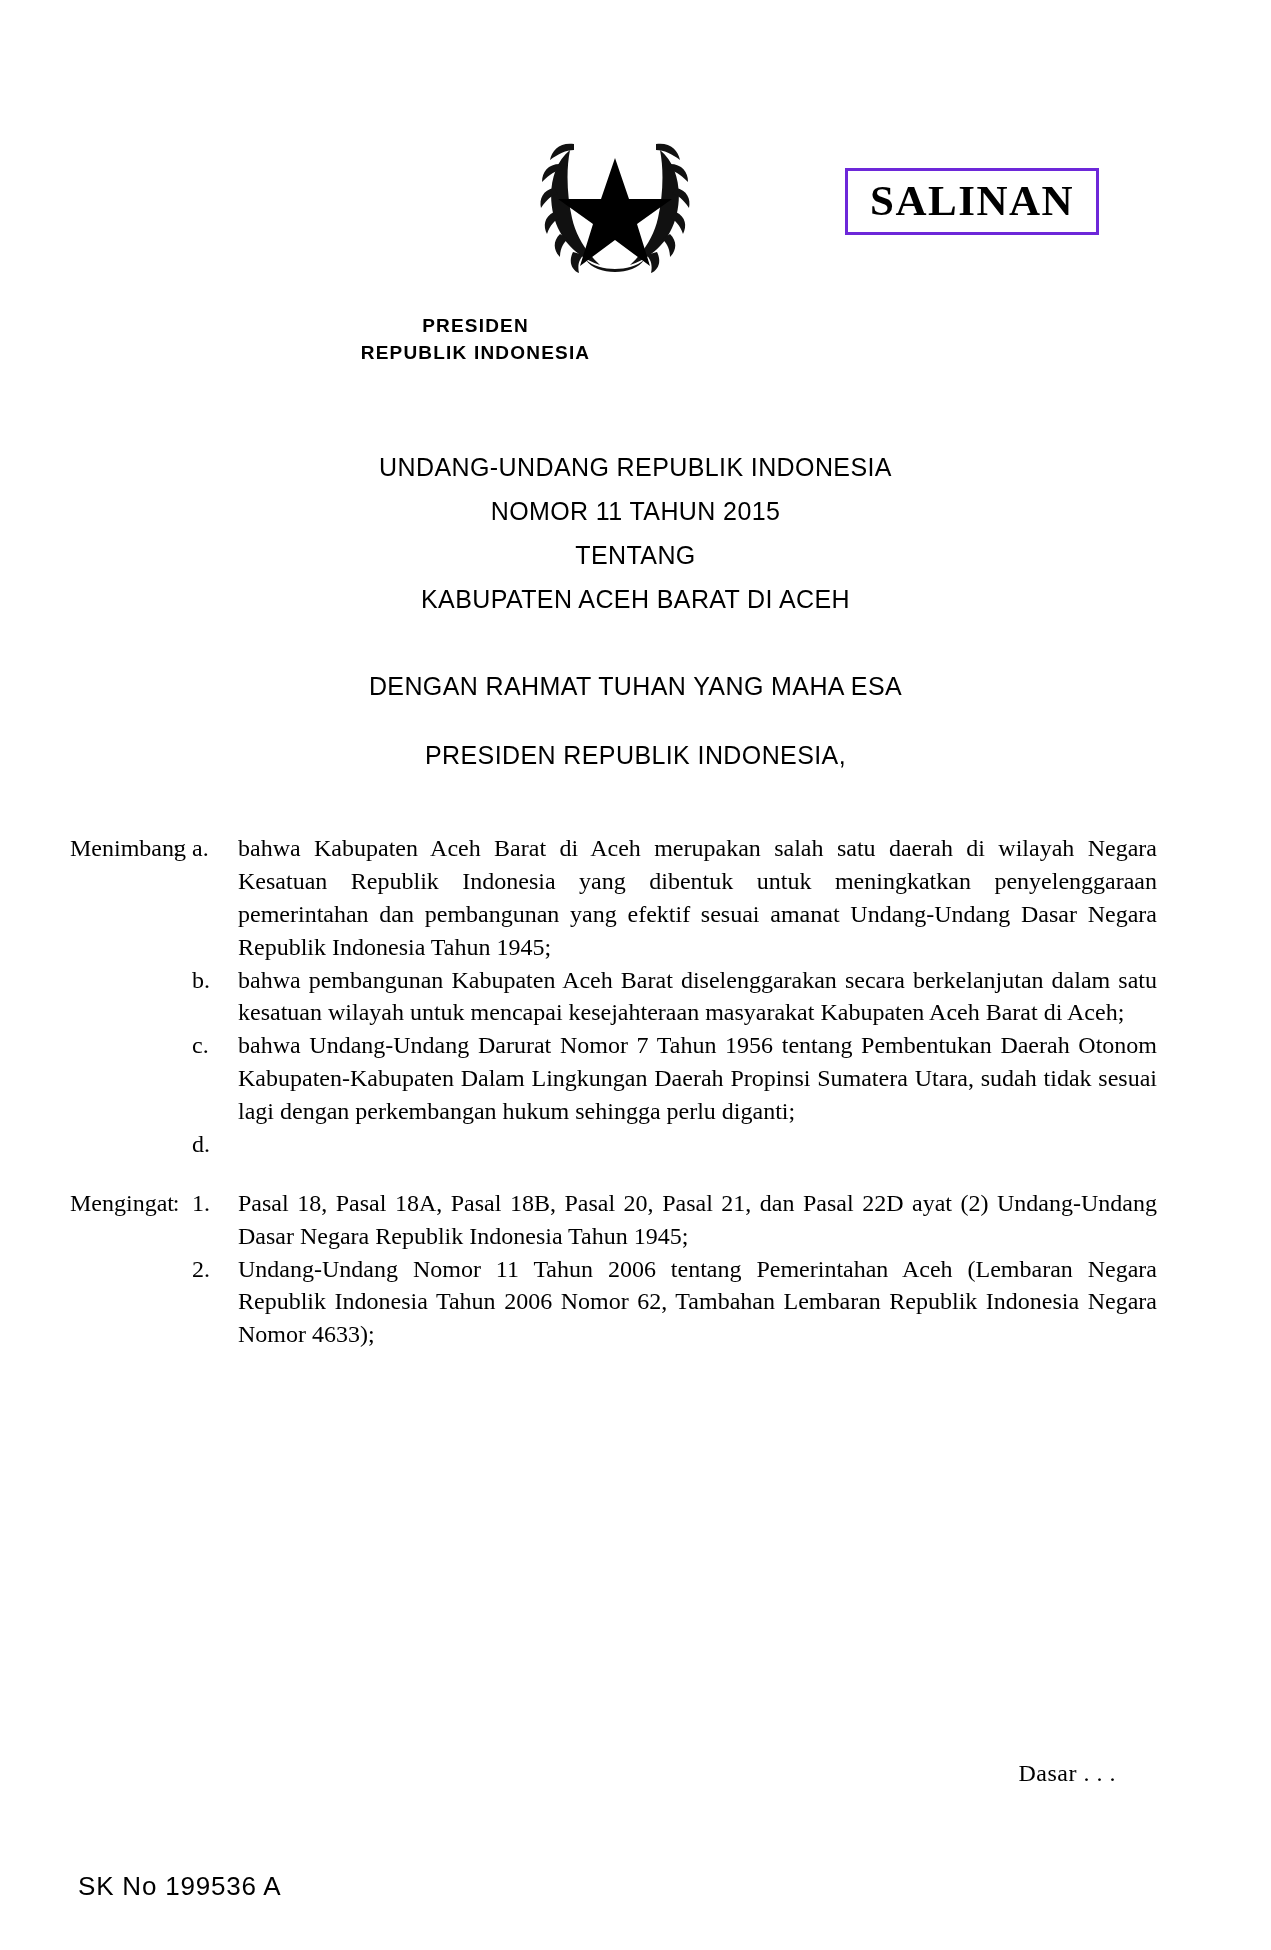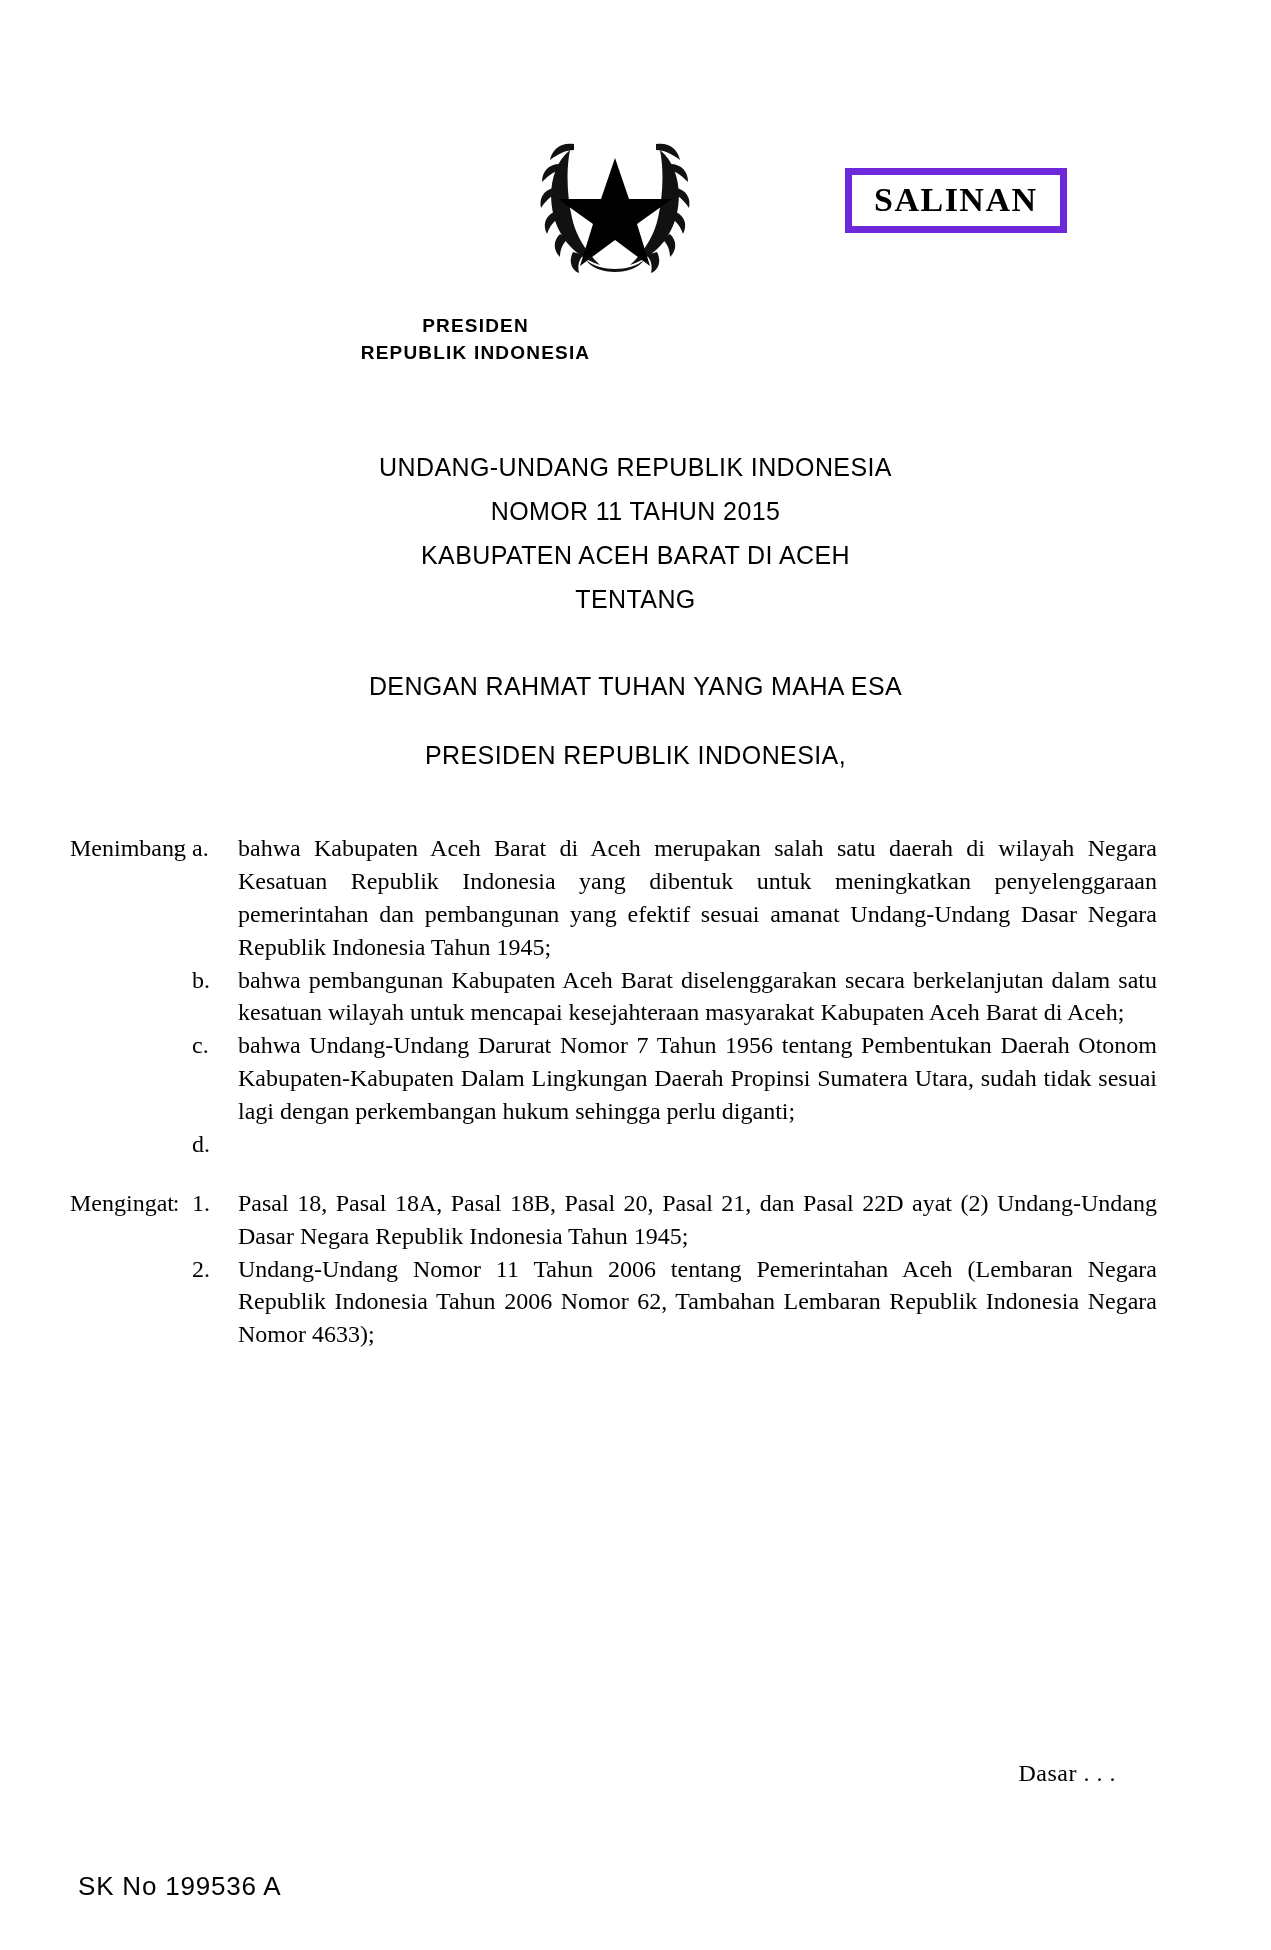--- a/index.html
+++ b/index.html
@@ -35,25 +35,25 @@
     top: 0px;
     width: 170px;
     height: 170px;
   }
   .emblem svg { display: block; }
 
   .salinan-box {
     position: absolute;
     left: 845px;
     top: 48px;
-    border: 7px solid #6d28d9;
+    border: 3px solid #6d28d9;
     padding: 6px 22px 8px 22px;
     font-family: "Liberation Serif", serif;
     font-weight: bold;
-    font-size: 34px;
+    font-size: 43px;
     letter-spacing: 1.5px;
     line-height: 1.1;
   }
 
   .presiden-line1, .presiden-line2 {
     position: absolute;
     width: 100%;
     text-align: center;
     font-family: "Liberation Sans", sans-serif;
     font-weight: bold;
@@ -201,22 +201,22 @@
 
     <div class="salinan-box">SALINAN</div>
 
     <div class="presiden-line1">PRESIDEN</div>
     <div class="presiden-line2">REPUBLIK INDONESIA</div>
   </div>
 
   <div class="title-block">
     <div class="tline">UNDANG-UNDANG REPUBLIK INDONESIA</div>
     <div class="tline">NOMOR 11 TAHUN 2015</div>
+    <div class="tline">TENTANG</div>
     <div class="tline">KABUPATEN ACEH BARAT DI ACEH</div>
-    <div class="tline">TENTANG</div>
     <div class="tline gap-top">DENGAN RAHMAT TUHAN YANG MAHA ESA</div>
     <div class="tline gap-top2">PRESIDEN REPUBLIK INDONESIA,</div>
   </div>
 
   <div class="body-block">
 
     <div class="clause">
       <div class="clause-row">
         <div class="label-col">Menimbang</div>
         <div class="colon-col">:</div>

